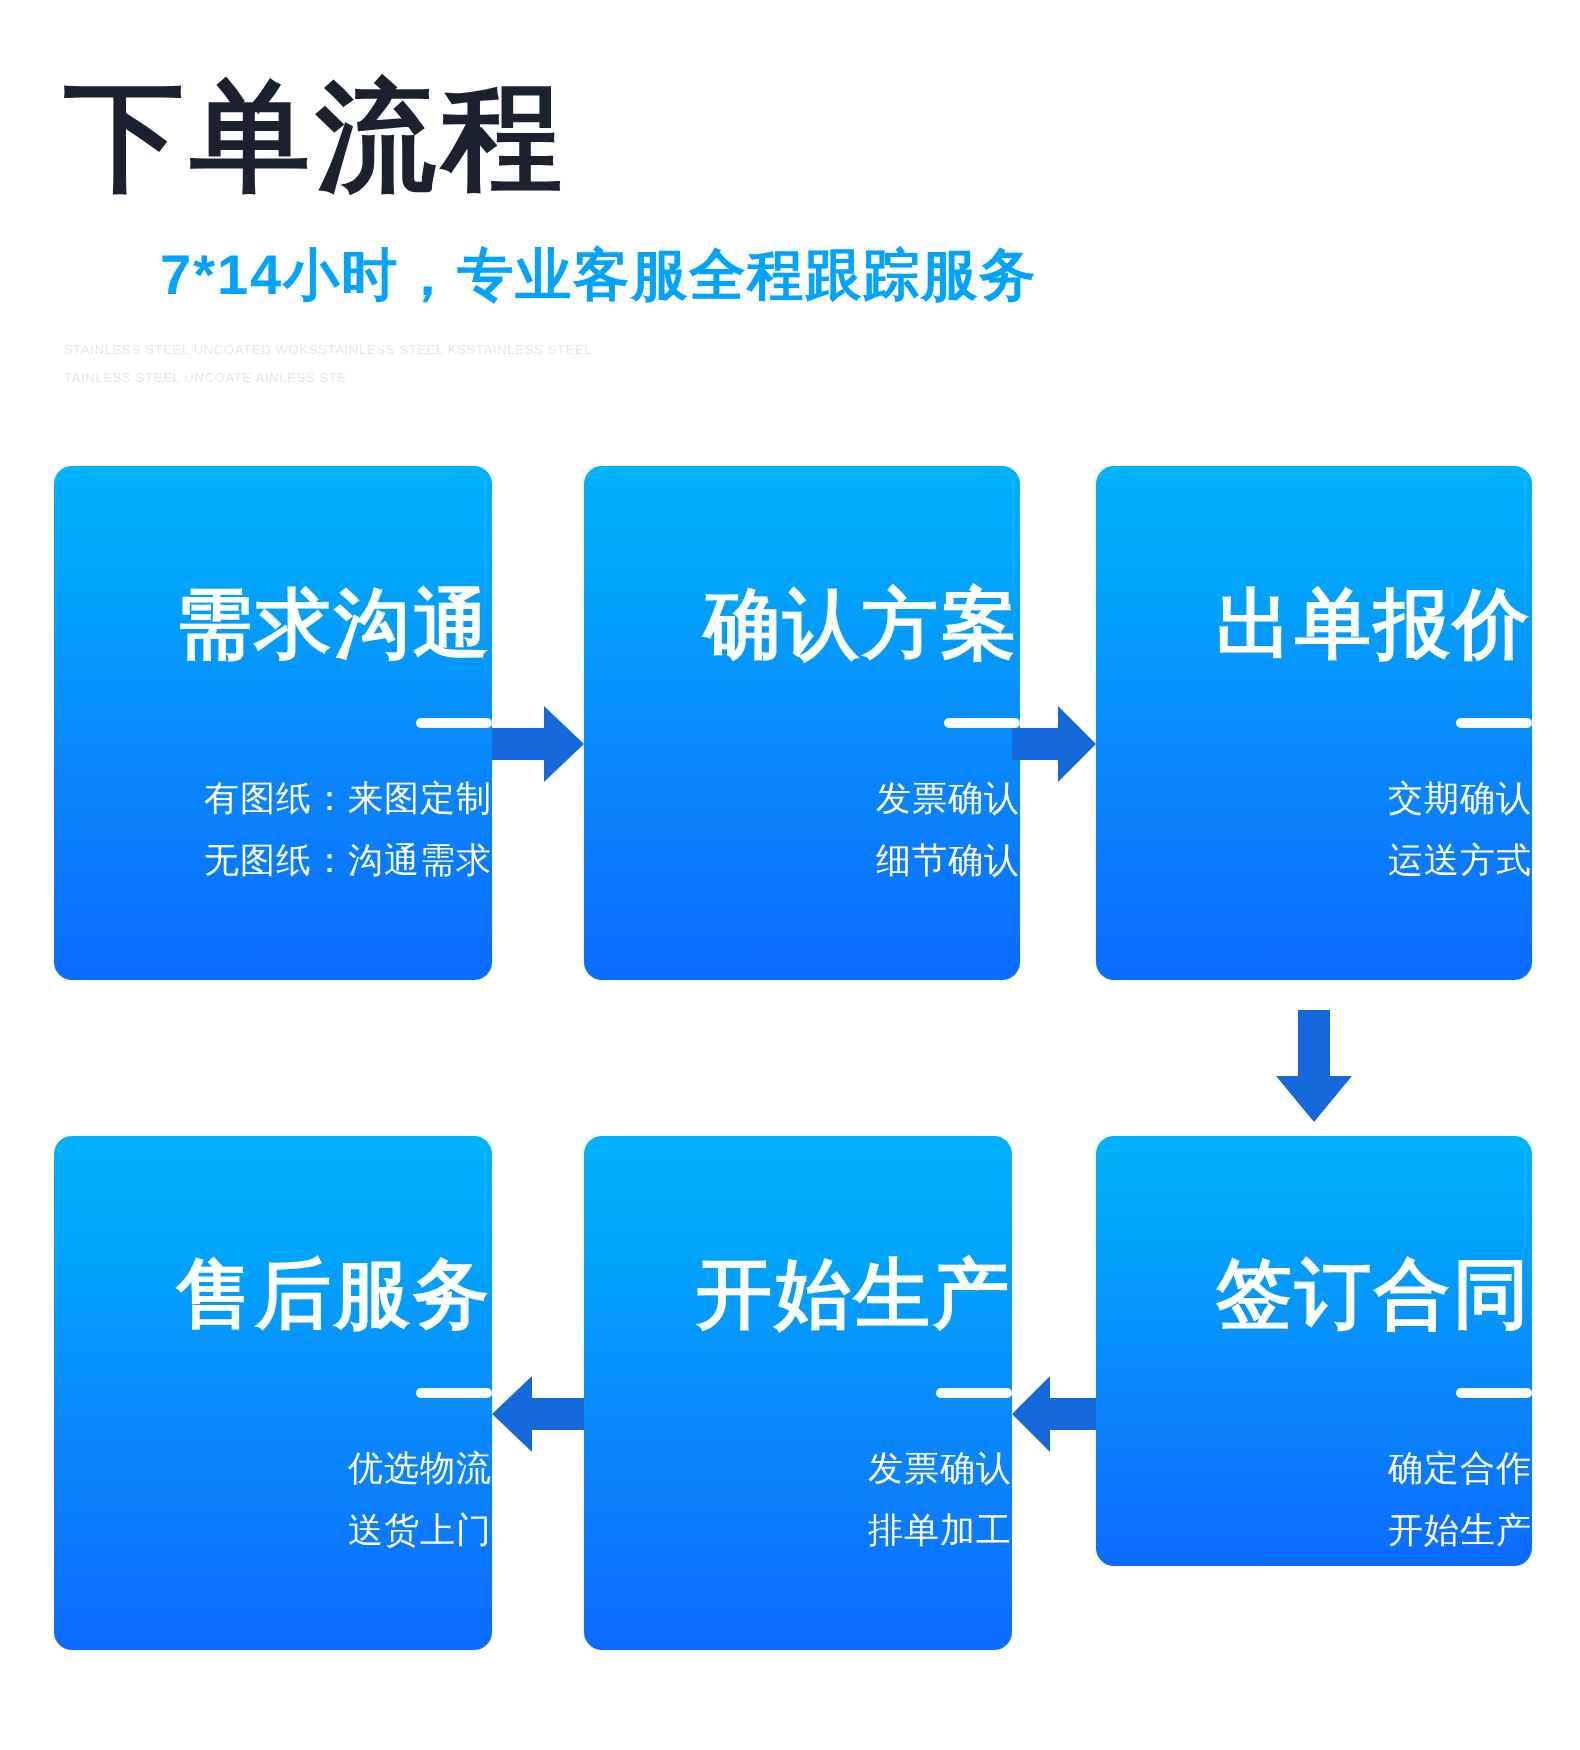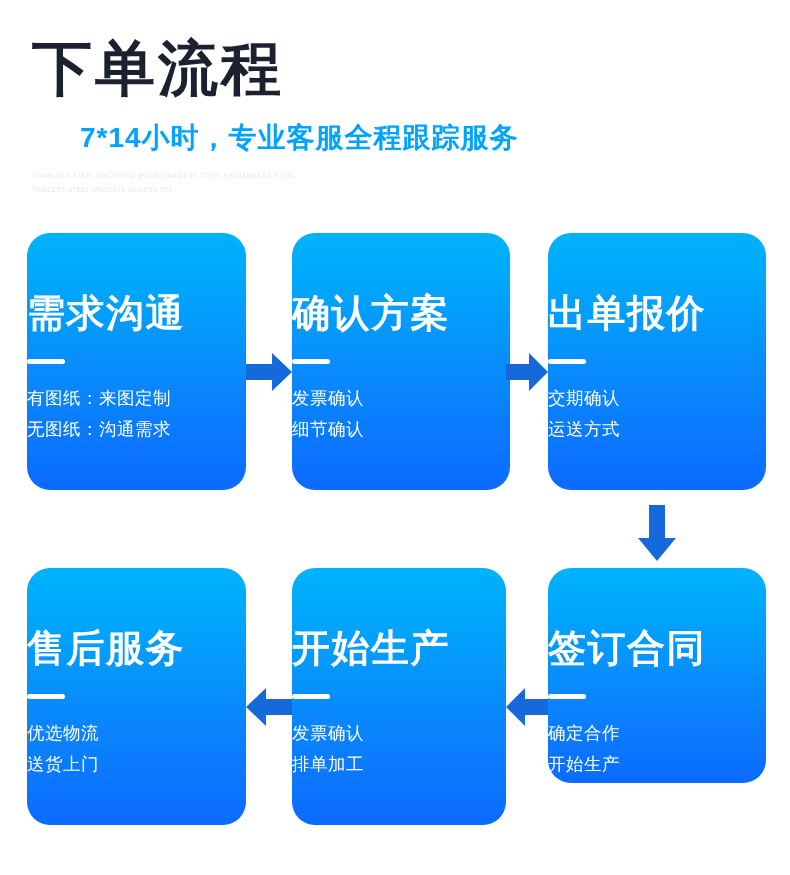--- a/index.html
+++ b/index.html
@@ -54,26 +54,26 @@
   .flow {
     position: absolute;
     left: 0;
     top: 0;
     width: 790px;
     height: 875px;
     pointer-events: none;
   }
   .card {
     position: absolute;
-    border-radius: 23px;
+    border-radius: 9px;
     background: linear-gradient(180deg, #00b2fb 0%, #00a8fb 18%, #0a86fc 60%, #0b6bff 100%);
     box-sizing: border-box;
     display: flex;
     flex-direction: column;
-    align-items: flex-start;
+    align-items: flex-end;
     pointer-events: auto;
     overflow: hidden;
   }
   .card-title {
     font-size: 38px;
     line-height: 44px;
     font-weight: 700;
     color: #ffffff;
     letter-spacing: 1.5px;
     margin-top: 58px;
@@ -89,21 +89,20 @@
   .card-lines {
     margin-top: 20px;
     text-align: center;
   }
   .card-line {
     font-size: 17.5px;
     line-height: 31px;
     color: #ffffff;
     letter-spacing: 0.5px;
     white-space: nowrap;
-    font-family: Liberation Mono, monospace;
   }
 
   
   .arrow {
     position: absolute;
     pointer-events: auto;
   }
   .arrow svg { display: block; }
 
   

